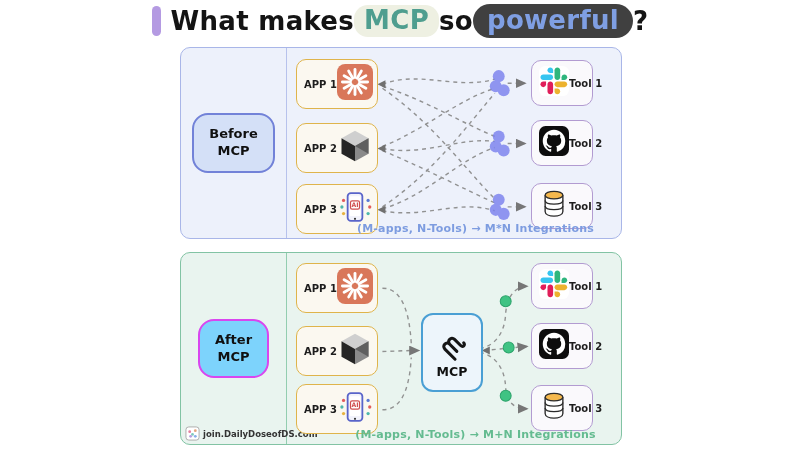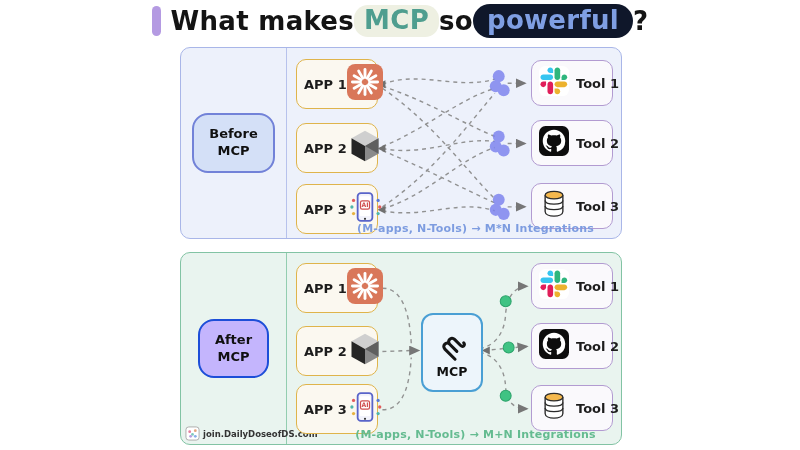--- a/index.html
+++ b/index.html
@@ -5,43 +5,43 @@
   html,body{margin:0;padding:0;background:#fff;}
   body{width:800px;height:450px;overflow:hidden;font-family:"DejaVu Sans",sans-serif;}
   .canvas{position:relative;width:800px;height:450px;background:#fff;}
 
   
   .title-row{position:absolute;top:4px;left:0;right:0;display:flex;align-items:center;justify-content:center;gap:10px;}
   .title-bar{width:9px;height:30px;border-radius:4.5px;background:#b49ae2;}
   .title-text{display:flex;align-items:center;margin:0;font-size:26px;font-weight:800;color:#141414;letter-spacing:.3px;}
   .hl{display:inline-block;line-height:1.15;}
   .hl-teal{color:#4f9e8f;background:#eef0e2;padding:1px 10px;border-radius:14px;}
-  .hl-blue{color:#7f9fe3;background:#0f172a;padding:2px 14px;border-radius:18px;}
+  .hl-blue{color:#7f9fe3;background:#404040;padding:2px 14px;border-radius:18px;}
 
   
   .panel{position:absolute;left:180px;width:442px;border-radius:10px;box-sizing:border-box;}
   .panel-before{top:47px;height:192px;background:#edf1fb;border:1.6px solid #a9b6e8;}
   .panel-after{top:252px;height:193px;background:#e9f4ef;border:1.6px solid #82c3a4;}
 
   .label-col{position:absolute;top:0;bottom:0;left:0;width:105px;display:flex;align-items:center;justify-content:center;}
   .panel-before .label-col{border-right:1.6px solid #b7c2ec;}
   .panel-after .label-col{border-right:1.6px solid #93cdb0;}
 
   .panel-label{font-size:13px;font-weight:800;text-align:center;line-height:1.3;padding:11px 15px;border-radius:16px;color:#101010;}
   .label-before{background:#d4e0f7;border:2px solid #7282d8;}
-  .label-after{background:#c4b5fd;border:2px solid #1d4ed8;}
+  .label-after{background:#7dd3fc;border:2px solid #d946ef;}
 
   .content{position:absolute;left:105px;right:0;top:0;bottom:0;}
   .wires{position:absolute;left:0;top:0;width:100%;height:100%;}
 
   
   .node{position:absolute;display:flex;align-items:center;justify-content:space-between;border-radius:10px;box-sizing:border-box;padding:0 7px;}
   .app-box{left:10px;width:82px;height:50px;background:#fbf8f0;border:1.6px solid #dfb44b;}
-  .tool-box{left:245px;width:82px;height:46px;background:#faf9fc;border:1.6px solid #b29bd1;gap:7px;}
-  .node-label{font-size:13px;font-weight:700;color:#1d1d1d;white-space:nowrap;}
+  .tool-box{left:245px;width:62px;height:46px;background:#faf9fc;border:1.6px solid #b29bd1;}
+  .node-label{font-size:10px;font-weight:700;color:#1d1d1d;white-space:nowrap;}
   .app-box svg{width:36px;height:36px;flex:0 0 auto;}
   .tool-box svg{width:30px;height:30px;flex:0 0 auto;}
 
   .mcp-box{position:absolute;left:135px;top:60px;width:58px;height:75px;background:#edf5fb;border:2px solid #4a9fd4;border-radius:12px;display:flex;flex-direction:column;align-items:center;justify-content:center;}
   .mcp-box svg{width:36px;height:40px;}
   .mcp-label{font-size:12.5px;font-weight:800;color:#101010;margin-top:-2px;}
 
   .caption{position:absolute;bottom:3px;left:0;right:0;text-align:center;font-size:11px;font-weight:700;letter-spacing:.2px;padding-left:44px;}
   .caption-before{color:#7d9ce0;}
   .caption-after{color:#64bb90;}

